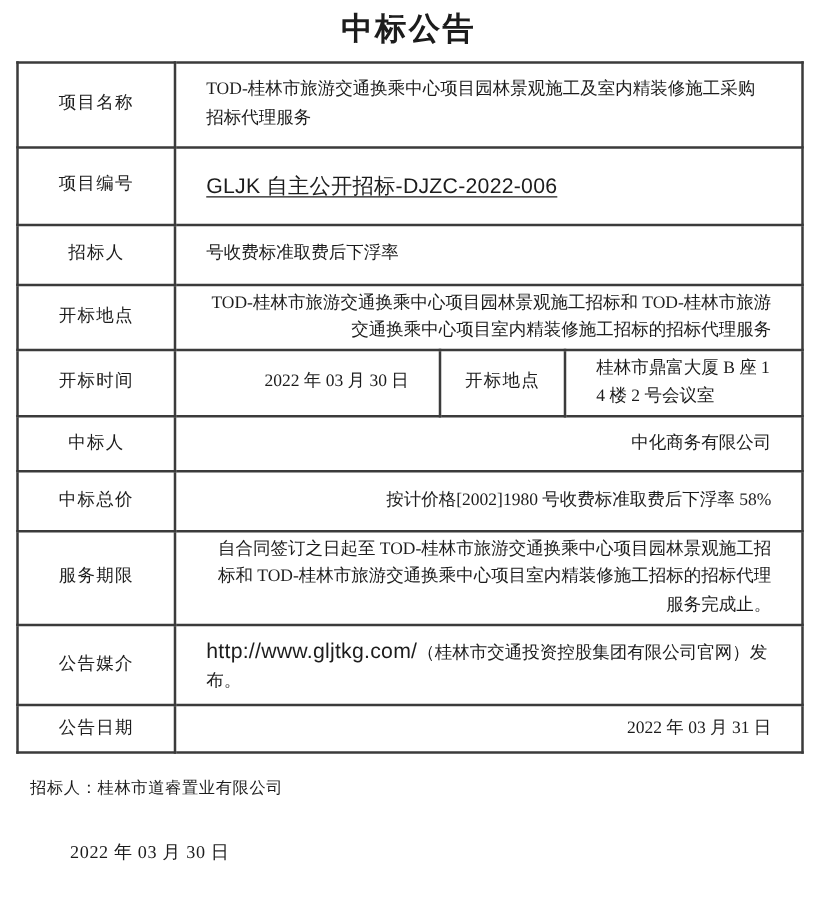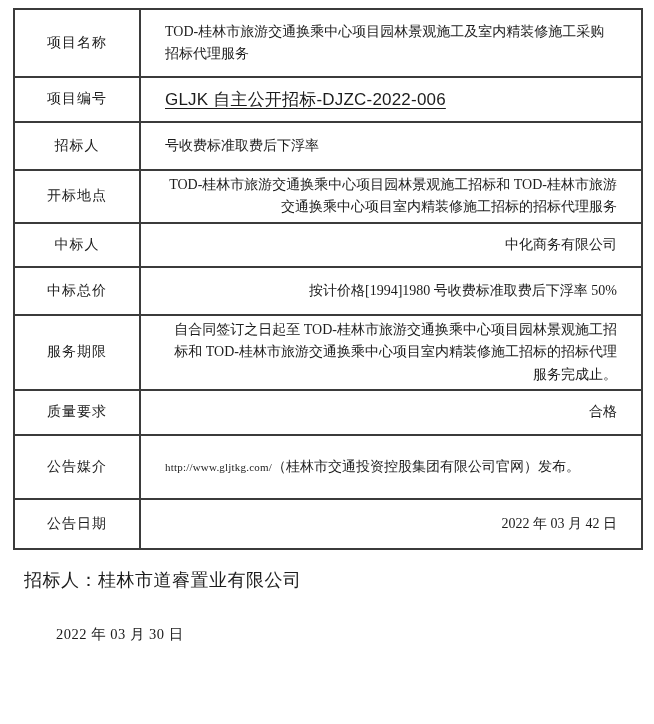--- a/index.html
+++ b/index.html
@@ -51,105 +51,108 @@
   td.value-left   { text-align: left; }
   td.value-center { text-align: right; }
   .underline-code {
     font-family: "Liberation Sans", "DejaVu Sans", sans-serif;
     text-decoration: underline;
     text-underline-offset: 3px;
     font-size: 17px;
     letter-spacing: 0.2px;
   }
   .mono-url {
-    font-family: Liberation Serif, serif;
-    font-size: 11px;
+    font-family: Liberation Sans, sans-serif;
+    font-size: 17px;
     letter-spacing: 0.2px;
   }
   .footer-block { margin-top: 18px; }
   .footer-line-1 {
-    font-size: 18px;
+    font-size: 13px;
     padding-left: 11px;
     letter-spacing: 0.5px;
   }
   .footer-line-2 {
     font-size: 14.5px;
     padding-left: 43px;
     margin-top: 33px;
     letter-spacing: 0.5px;
   }
 </style>
 </head>
 <body>
 
 <div class="page">
 
+  <h1 class="doc-title">中标公告</h1>
 
   <table class="notice-table">
     <colgroup>
       <col style="width:126px">
       <col style="width:212px">
       <col style="width:100px">
       <col style="width:190px">
     </colgroup>
     <tbody>
 
       <tr style="height:68px">
         <td class="label-cell">项目名称</td>
         <td class="value-left" colspan="3">TOD-桂林市旅游交通换乘中心项目园林景观施工及室内精装修施工采购招标代理服务</td>
       </tr>
 
-      <tr style="height:45px">
+      <tr style="height:62px">
         <td class="label-cell">项目编号</td>
         <td class="value-left" colspan="3">
           <span class="underline-code">GLJK 自主公开招标-DJZC-2022-006</span>
         </td>
       </tr>
 
       <tr style="height:48px">
         <td class="label-cell">招标人</td>
         <td class="value-left" colspan="3">号收费标准取费后下浮率</td>
       </tr>
 
       <tr style="height:52px">
         <td class="label-cell">开标地点</td>
         <td class="value-center" colspan="3">TOD-桂林市旅游交通换乘中心项目园林景观施工招标和 TOD-桂林市旅游交通换乘中心项目室内精装修施工招标的招标代理服务</td>
       </tr>
 
+      <tr style="height:50px">
+        <td class="label-cell">开标时间</td>
+        <td class="value-center">2022 年 03 月 30 日</td>
+        <td class="label-cell">开标地点</td>
+        <td class="value-left">桂林市鼎富大厦 B 座 14 楼 2 号会议室</td>
+      </tr>
 
       <tr style="height:44px">
         <td class="label-cell">中标人</td>
         <td class="value-center" colspan="3">中化商务有限公司</td>
       </tr>
 
       <tr style="height:48px">
         <td class="label-cell">中标总价</td>
-        <td class="value-center" colspan="3">按计价格[1994]1980 号收费标准取费后下浮率 50%</td>
+        <td class="value-center" colspan="3">按计价格[2002]1980 号收费标准取费后下浮率 58%</td>
       </tr>
 
       <tr style="height:50px">
         <td class="label-cell">服务期限</td>
         <td class="value-center" colspan="3">自合同签订之日起至 TOD-桂林市旅游交通换乘中心项目园林景观施工招标和 TOD-桂林市旅游交通换乘中心项目室内精装修施工招标的招标代理服务完成止。</td>
       </tr>
 
-      <tr style="height:45px">
-        <td class="label-cell">质量要求</td>
-        <td class="value-center" colspan="3">合格</td>
-      </tr>
 
       <tr style="height:64px">
         <td class="label-cell">公告媒介</td>
         <td class="value-left" colspan="3">
           <span class="mono-url">http://www.gljtkg.com/</span><span>（桂林市交通投资控股集团有限公司官网）发布。</span>
         </td>
       </tr>
 
-      <tr style="height:50px">
+      <tr style="height:38px">
         <td class="label-cell">公告日期</td>
-        <td class="value-center" colspan="3">2022 年 03 月 42 日</td>
+        <td class="value-center" colspan="3">2022 年 03 月 31 日</td>
       </tr>
 
     </tbody>
   </table>
 
   <div class="footer-block">
     <div class="footer-line-1">招标人：桂林市道睿置业有限公司</div>
     <div class="footer-line-2">2022 年 03 月 30 日</div>
   </div>
 

